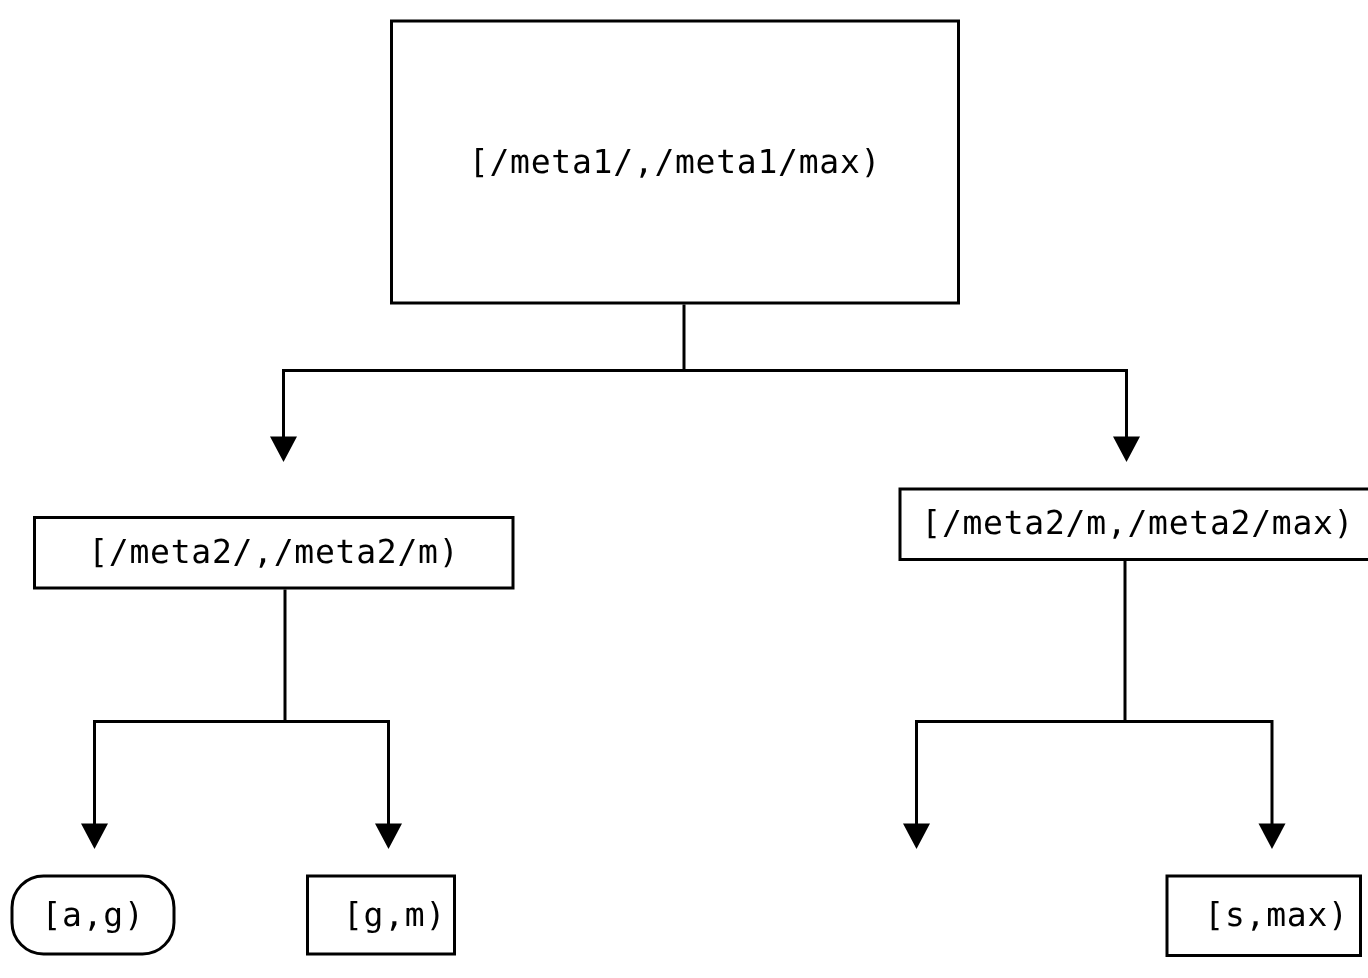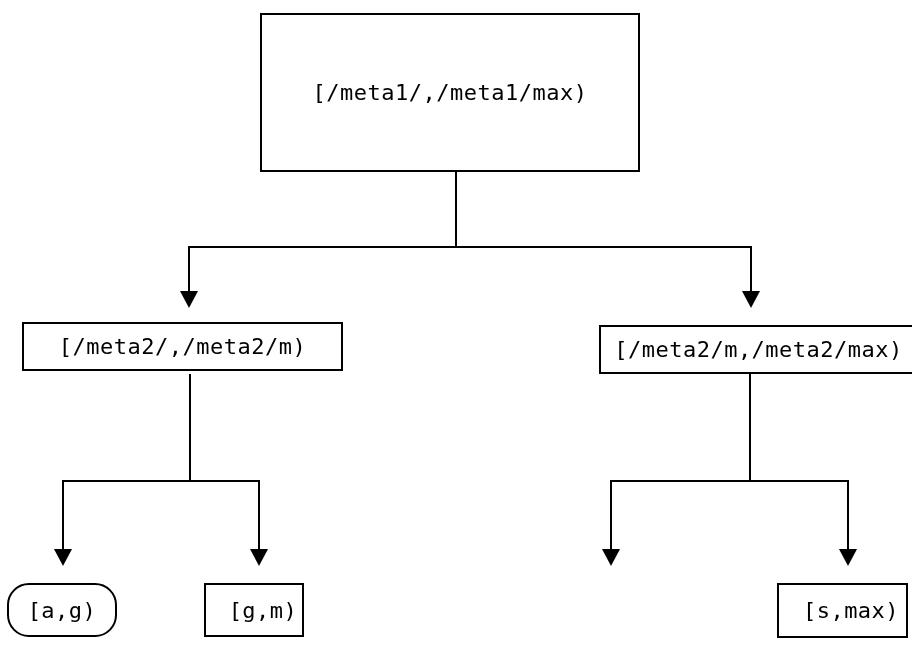--- a/index.html
+++ b/index.html
@@ -72,25 +72,25 @@
     <polygon points="250,549 268,549 259,566"></polygon>
 
     <path d="M 750 374 V 481"></path>
     <path d="M 611 481 H 848"></path>
     <path d="M 611 480 V 550"></path>
     <polygon points="602,549 620,549 611,566"></polygon>
     <path d="M 848 480 V 550"></path>
     <polygon points="839,549 857,549 848,566"></polygon>
   </svg>
 
-  <div class="node" style="left:260px; top:13px; width:380px; height:159px;">
+  <div class="node" style="left:260px; top:13px; width:380px; height:190px;">
     <span>[/meta1/,/meta1/max)</span>
   </div>
 
-  <div class="node" style="left:22px; top:322px; width:321px; height:49px;">
+  <div class="node" style="left:22px; top:344px; width:321px; height:49px;">
     <span>[/meta2/,/meta2/m)</span>
   </div>
 
   <div class="node" style="left:583px; top:325px; width:319px; height:49px;margin-left:16px;">
     <span>[/meta2/m,/meta2/max)</span>
   </div>
 
   <div class="node" style="left:7px; top:583px; width:110px; height:54px;border-radius:22px;">
     <span>[a,g)</span>
   </div>

